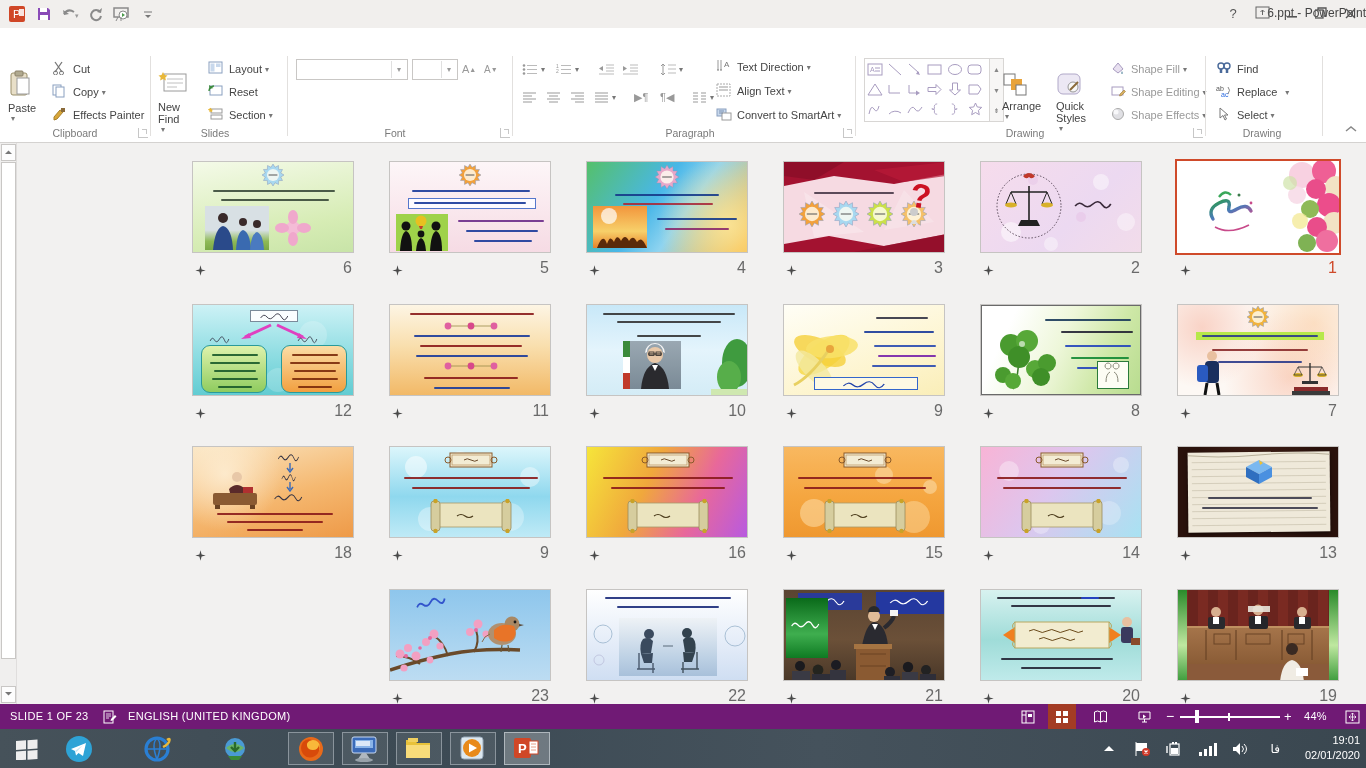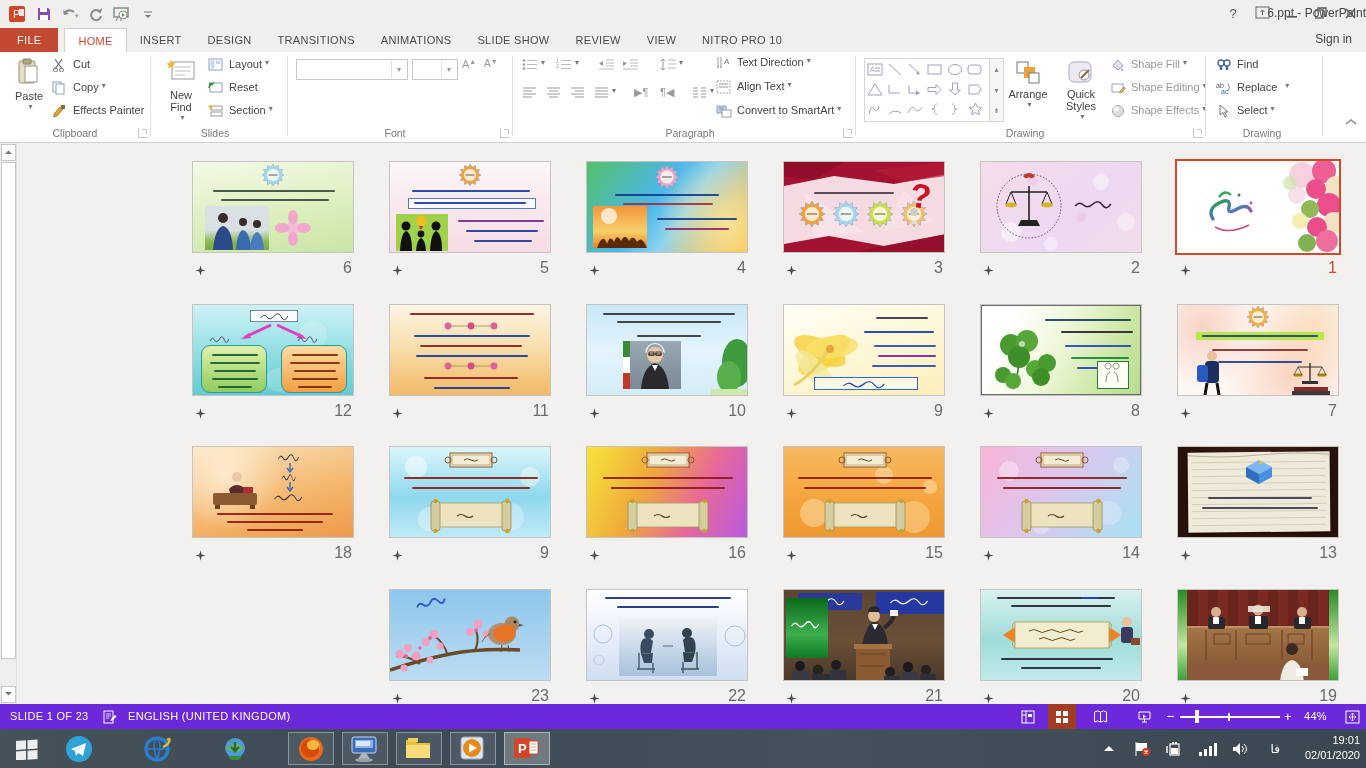--- a/index.html
+++ b/index.html
@@ -17,22 +17,22 @@
 .tab{float:left;height:24px;padding:0 13px;font-size:11px;line-height:24px;color:#4a4a4a;letter-spacing:.3px}
 .tab.file{background:#c24a33;color:#fff;padding:0 17px;margin-right:6px}
 .tab.active{background:#fff;color:#c24a33;border:1px solid #d3d1cf;border-bottom:none}
 #signin{position:absolute;right:14px;top:4px;font-size:12px;color:#444}
 
 #ribbon{position:absolute;left:0;top:52px;width:1366px;height:91px;background:#fff;border-bottom:1px solid #d4d2d0}
 .gsep{position:absolute;top:4px;height:80px;width:1px;background:#e2e0de}
 .glabel{position:absolute;bottom:3px;font-size:10.5px;color:#7a7a7a;text-align:center}
 .launcher{position:absolute;bottom:4px;width:10px;height:10px;border-left:1px solid #9a9a9a;border-bottom:1px solid #9a9a9a;opacity:.55}
 .launcher:after{content:"";position:absolute;right:1px;top:1px;width:4px;height:4px;border-right:1px solid #9a9a9a;border-top:1px solid #9a9a9a}
-.rbig{position:absolute;top:4px;height:80px;text-align:center;font-size:11px;color:#444}
-.rsm{position:absolute;height:22px;display:flex;align-items:flex-start;font-size:11px;color:#444;white-space:nowrap}
+.rbig{position:absolute;top:16px;height:80px;text-align:left;font-size:11px;color:#444}
+.rsm{position:absolute;height:22px;display:flex;align-items:center;font-size:11px;color:#444;white-space:nowrap}
 .rsm .ic{width:17px;height:16px;margin-right:4px;flex:none}
 .dd{font-size:8px;color:#777;margin-left:3px}
 .combo{position:absolute;height:21px;border:1px solid #c9c7c5;background:#fff}
 .combo .ca{position:absolute;right:1px;top:1px;bottom:1px;width:15px;border-left:1px solid #e0e0e0;color:#999;font-size:8px;display:flex;align-items:center;justify-content:center}
 .fbtn{position:absolute;top:88px;height:22px;display:flex;align-items:center;justify-content:center;color:#888;font-size:13px}
 .gallery{position:absolute;border:1px solid #d8d6d4;background:#fff}
 .gcell{float:left;width:20px;height:20px;display:flex;align-items:center;justify-content:center}
 .gscroll{position:absolute;width:14px;border:1px solid #d8d6d4;border-left:none;background:#f7f6f5;display:flex;flex-direction:column}
 .gscroll div{flex:1;display:flex;align-items:center;justify-content:center;font-size:7px;color:#888}
 
@@ -43,21 +43,21 @@
 #sthumb{position:absolute;left:1px;top:19px;width:15px;height:497px;background:#fff;border:1px solid #c9c7c5}
 .cell{position:absolute;width:162px}
 .slide{position:relative;width:162px;height:92px;background:#fff;border:1px solid #c6c4c2;overflow:hidden}
 .slide.sel{border:none;outline:2px solid #cf4a2a;outline-offset:0px}
 .meta{position:relative;width:162px;height:20px;margin-top:6px}
 .meta .star{position:absolute;left:3px;top:3px}
 .meta .num{position:absolute;right:2px;top:0;font-size:16px;color:#6a6a6a}
 .meta .num.sel{color:#cf4a2a}
 .tl{position:absolute;display:block;height:2px;border-radius:1px;opacity:.9}
 
-#statusbar{position:absolute;left:0;top:704px;width:1366px;height:25px;background:#6d28d9;color:#fff;font-size:11px}
+#statusbar{position:absolute;left:0;top:704px;width:1366px;height:25px;background:#701a75;color:#fff;font-size:11px}
 .stxt{position:absolute;top:6px;letter-spacing:.3px}
 .svbtn{position:absolute;top:0;height:25px;width:28px;display:flex;align-items:center;justify-content:center}
 .svbtn.on{background:#a33c24}
 
 #taskbar{position:absolute;left:0;top:729px;width:1366px;height:39px;background:linear-gradient(90deg,#46525a,#3c4a54 30%,#45525c 60%,#3a4750)}
 .tkbtn{position:absolute;top:3px;width:46px;height:33px;display:flex;align-items:center;justify-content:center}
 .tkbtn.boxed{border:1px solid #8a949c;background:rgba(255,255,255,.08)}
 .tkbtn.activeb{background:rgba(255,255,255,.25);border:1px solid #aeb6bc}
 .tray{position:absolute;top:0;height:39px;display:flex;align-items:center;color:#fff}
 #clock{position:absolute;right:6px;top:4px;text-align:right;color:#fff;font-size:11px;line-height:15px}
@@ -130,33 +130,20 @@
           <path d="M3 3 v-2 h8 v8 h-2" fill="none" stroke="#555" stroke-width="1.3"></path>
         </svg>
       </div>
     <div class="winbtn" style="right:1px">
         <svg width="11" height="11">
           <path d="M1 1 L10 10 M10 1 L1 10" stroke="#555" stroke-width="1.4"></path>
         </svg>
       </div>
   </div>
 
-  <div id="tabrow">
-    <div class="tab file">FILE</div>
-    <div class="tab active">HOME</div>
-    <div class="tab">INSERT</div>
-    <div class="tab">DESIGN</div>
-    <div class="tab">TRANSITIONS</div>
-    <div class="tab">ANIMATIONS</div>
-    <div class="tab">SLIDE SHOW</div>
-    <div class="tab">REVIEW</div>
-    <div class="tab">VIEW</div>
-    <div class="tab">NITRO PRO 10</div>
-    <div id="signin">Sign in</div>
-  </div>
 
   <div id="ribbon">
 
     <div class="rbig" style="left:8px;width:42px">
       <svg width="26" height="30" style="margin-top:2px">
           <rect x="3" y="3" width="16" height="22" rx="2" fill="#e8dfc8" stroke="#9a8f6a"></rect>
           <rect x="7" y="1" width="8" height="5" rx="1" fill="#b0a98f" stroke="#8a8068"></rect>
           <rect x="9" y="8" width="12" height="16" fill="#fff" stroke="#9a9a9a"></rect>
         </svg>
       <div>Paste</div><div class="dd">▾</div>

